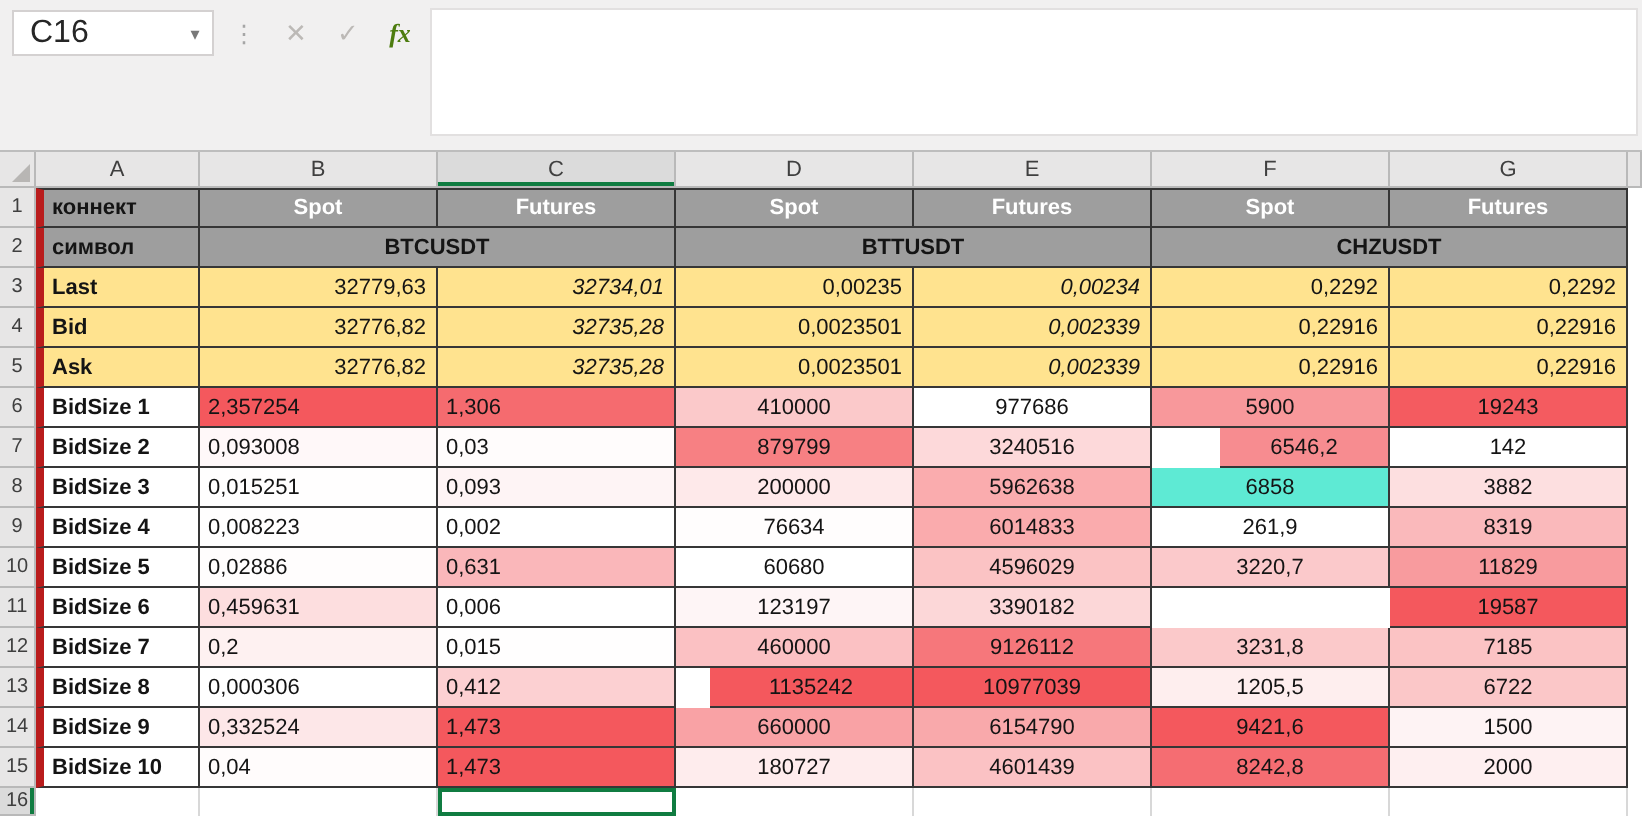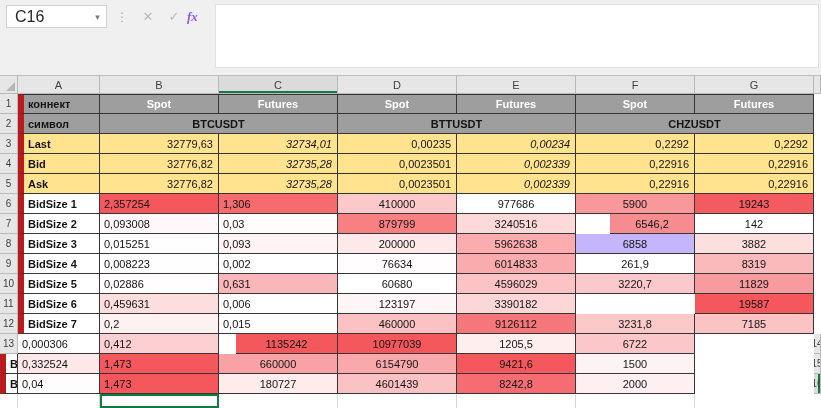--- a/index.html
+++ b/index.html
@@ -7,36 +7,36 @@
   body{position:relative}
 
   
   .topbar{position:absolute;left:0;top:0;width:821px;height:76px;background:#F1F0F0;border-bottom:1px solid #BDBDBD}
   .namebox{position:absolute;left:6px;top:5px;width:101px;height:23px;background:#fff;border:1px solid #D4D1D1;display:flex;align-items:center}
   .nbval{flex:1;padding-left:8px;font-size:16px;color:#262626}
   .nbdd{width:17px;text-align:center;color:#787878;font-size:9px}
   .fbtns{position:absolute;left:109px;top:5px;height:23px;display:flex;align-items:center}
   .dots{color:#A6A6A6;font-size:12px;padding:0 7px}
   .fbtn{width:26px;text-align:center;font-size:13px;color:#BCB9B6}
-  .fxb{font-family:"Liberation Serif",serif;font-style:italic;font-weight:bold;font-size:13px;color:#8b5cf6;width:26px;text-align:left}
+  .fxb{font-family:"Liberation Serif",serif;font-style:italic;font-weight:bold;font-size:13px;color:#4d7c0f;width:26px;text-align:center}
   .formulabar{position:absolute;left:215px;top:4px;width:604px;height:64px;background:#fff;border:1px solid #E2E0E0;font-size:12px;color:#262626;padding:3px 6px}
 
   
   .sheet{position:absolute;left:0;top:76px;width:821px;height:332px;background:#fff;overflow:hidden}
   .grid{display:grid;grid-template-columns:18px 82px 119px 119px 119px 119px 119px 119px 7px;grid-template-rows:18px repeat(15,20px) 14px}
   .hdr{background:#E7E6E6;border-right:1px solid #B9B9B9;border-bottom:1px solid #B9B9B9;color:#3F3F3F;font-size:11px;display:flex;align-items:center;justify-content:center;overflow:hidden}
   .rh{font-size:10px}
   .corner{position:relative}
   .corner::after{content:"";position:absolute;right:2px;bottom:2px;width:9px;height:9px;background:#B8B6B4;clip-path:polygon(100% 0,100% 100%,0 100%)}
   .selcol{background:#DBDBDB;box-shadow:inset 0 -2px 0 0 #107C41}
   .selrow{background:#DBDBDB;box-shadow:inset -2px 0 0 0 #107C41}
 
   .c{font-size:11px;color:#141414;display:flex;align-items:center;border-right:1px solid #363636;border-bottom:1px solid #363636;overflow:hidden;white-space:nowrap;background:#fff}
   .top{border-top:1px solid #363636}
-  .left{border-left:6px solid #b91c1c}
+  .left{border-left:4px solid #b91c1c}
   .grayc{background:#9E9E9E}
   .yellowc{background:#FFE38F}
   .wt{color:#FFFFFF}
   .bold{font-weight:700}
   .it{font-style:italic}
   .al{justify-content:flex-start;padding-left:4px}
   .ar{justify-content:flex-end;padding-right:5px}
   .ac{justify-content:center}
   .sp2{grid-column:span 2}
   .filler{background:#fff}
@@ -130,21 +130,21 @@
       <div class="c ac" style="background: rgb(253, 217, 218);">3240516</div>
       <div class="c ac" style="background: rgb(247, 140, 144); margin-left: 34px;">6546,2</div>
       <div class="c ac" style="background: rgb(255, 255, 255);">142</div>
       <div class="filler"></div>
       <div class="hdr rh">8</div>
       <div class="c bold al left">BidSize 3</div>
       <div class="c al" style="background: rgb(255, 254, 254);">0,015251</div>
       <div class="c al" style="background: rgb(254, 244, 245);">0,093</div>
       <div class="c ac" style="background: rgb(254, 233, 234);">200000</div>
       <div class="c ac" style="background: rgb(250, 172, 174);">5962638</div>
-      <div class="c ac" style="background: #c4b5fd;">6858</div>
+      <div class="c ac" style="background: #5eead4;">6858</div>
       <div class="c ac" style="background: rgb(253, 223, 224);">3882</div>
       <div class="filler"></div>
       <div class="hdr rh">9</div>
       <div class="c bold al left">BidSize 4</div>
       <div class="c al" style="background: rgb(255, 254, 254);">0,008223</div>
       <div class="c al" style="background: rgb(255, 255, 255);">0,002</div>
       <div class="c ac" style="background: rgb(255, 253, 253);">76634</div>
       <div class="c ac" style="background: rgb(250, 171, 173);">6014833</div>
       <div class="c ac" style="background: rgb(255, 255, 255);">261,9</div>
       <div class="c ac" style="background: rgb(250, 185, 187);">8319</div>
@@ -170,20 +170,21 @@
       <div class="hdr rh">12</div>
       <div class="c bold al left">BidSize 7</div>
       <div class="c al" style="background: rgb(254, 241, 241);">0,2</div>
       <div class="c al" style="background: rgb(255, 254, 254);">0,015</div>
       <div class="c ac" style="background: rgb(251, 193, 195);">460000</div>
       <div class="c ac" style="background: rgb(246, 119, 123);">9126112</div>
       <div class="c ac" style="background: rgb(251, 201, 202);">3231,8</div>
       <div class="c ac" style="background: rgb(251, 195, 196);">7185</div>
       <div class="filler"></div>
       <div class="hdr rh">13</div>
+      <div class="c bold al left">BidSize 8</div>
       <div class="c al" style="background: rgb(255, 255, 255);">0,000306</div>
       <div class="c al" style="background: rgb(252, 208, 210);">0,412</div>
       <div class="c ac" style="background: rgb(244, 88, 93); margin-left: 17px;">1135242</div>
       <div class="c ac" style="background: rgb(244, 88, 93);">10977039</div>
       <div class="c ac" style="background: rgb(254, 238, 238);">1205,5</div>
       <div class="c ac" style="background: rgb(251, 199, 200);">6722</div>
       <div class="filler"></div>
       <div class="hdr rh">14</div>
       <div class="c bold al left">BidSize 9</div>
       <div class="c al" style="background: rgb(253, 231, 232);">0,332524</div>

